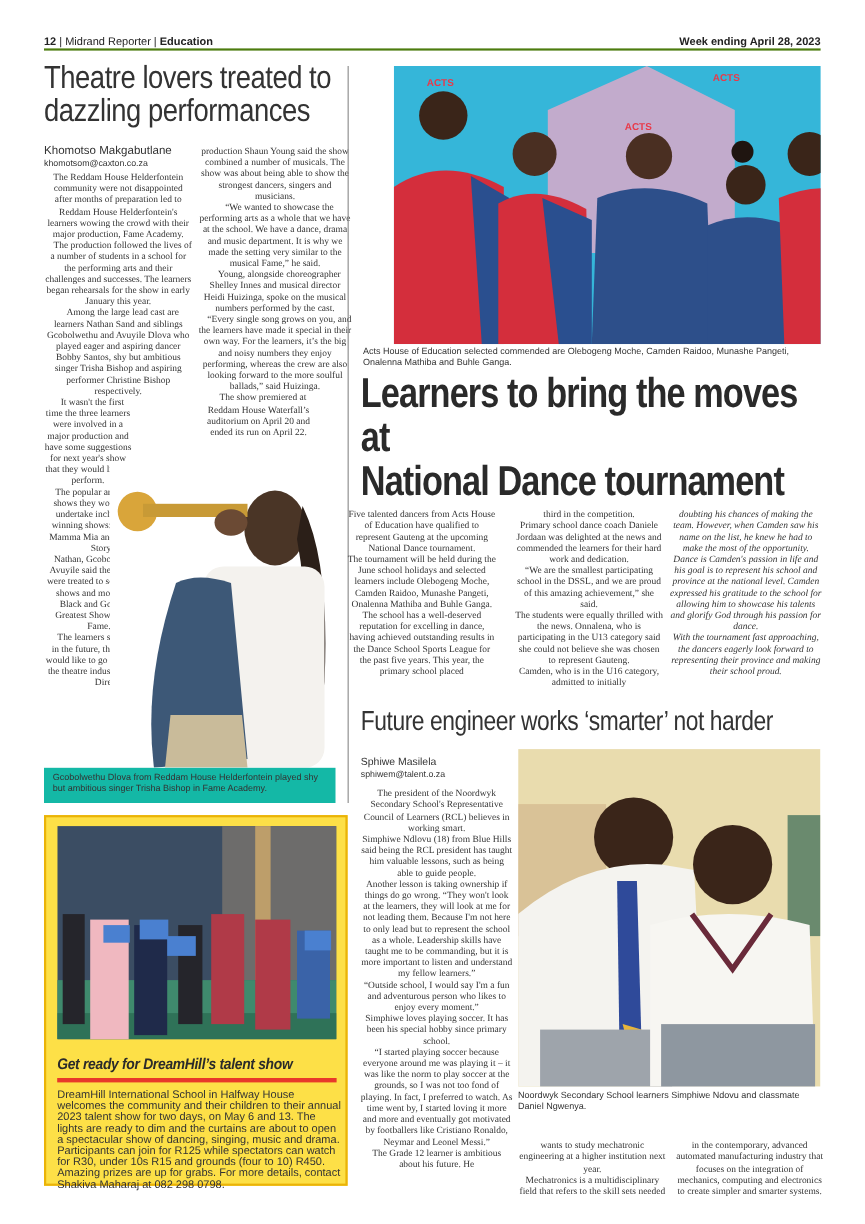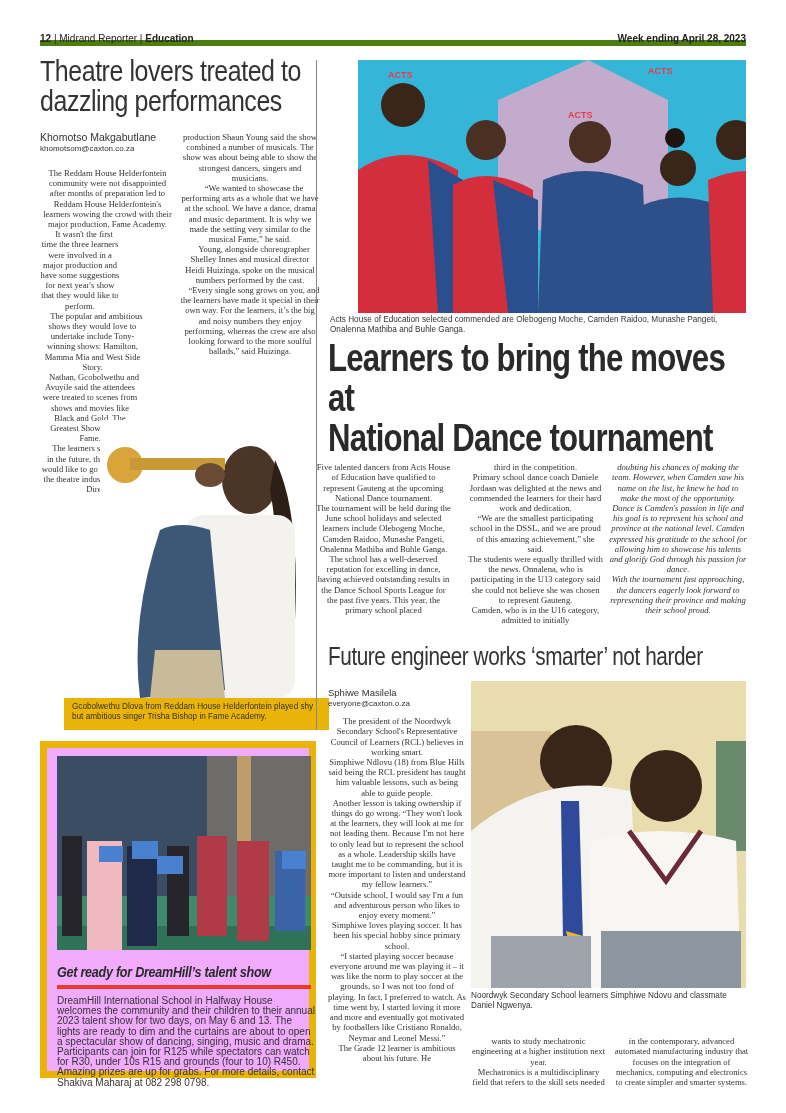--- a/index.html
+++ b/index.html
@@ -1,68 +1,71 @@
 <!DOCTYPE html>
 <html><head>
 <meta charset="utf-8">
 <style>
   * { box-sizing: border-box; margin: 0; padding: 0; }
   html, body { width: 786px; height: 1113px; background: #fff; overflow: hidden; }
   body { position: relative; font-family: "Liberation Serif", serif; color: #222; }
   .abs { position: absolute; }
-  .folio { left: 40px; top: 32px; width: 706px; height: 14px; border-bottom: 6px solid #4d7c0f; border-top: 0; font-family: "Liberation Sans", sans-serif; font-size: 10px; color: #222; }
+  .folio { left: 40px; top: 32px; width: 706px; height: 14px; border-bottom: 2px solid #4d7c0f; border-top: 0; font-family: "Liberation Sans", sans-serif; font-size: 10px; color: #222; }
   .folio .left { position: absolute; left: 0; top: 1px; }
   .folio .left b { font-weight: bold; }
   .folio .right { position: absolute; right: 0; top: 1px; font-weight: bold; }
   .h1 { font-family: "Liberation Sans", sans-serif; font-weight: normal; color: #333; letter-spacing: -0.5px; transform-origin: left top; }
   .h-bold { font-family: "Liberation Sans", sans-serif; font-weight: bold; color: #2a2a2a; letter-spacing: -1px; transform-origin: left top; }
   .byline { font-family: "Liberation Sans", sans-serif; font-size: 10.5px; color: #333; line-height: 11px; }
   .byline .email { font-size: 8px; }
   .col { font-size: 8.6px; line-height: 10.2px; color: #333; text-align: center; }
   .col p { text-indent: 8px; }
   .col p.first { text-indent: 0; }
   .caption { font-family: "Liberation Sans", sans-serif; font-size: 8.2px; line-height: 10px; color: #333; }
   .rule-v { background: #888; width: 1px; }
   .photo { overflow: hidden; }
-  .boxed { border: 7px solid #eab308; background: #f0abfc; padding-left: 16px; }
+  .boxed { border: 2px solid #eab308; background: #fde047; padding-left: 16px; }
   .redbar { background: #e8392a; height: 4px; }
-  .cap-bg { background: #eab308; margin-left: 24px; }
+  .cap-bg { background: #14b8a6; }
 </style>
 </head>
 <body>
 
 <div class="abs folio">
   <span class="left"><b>12</b> | <span>Midrand Reporter</span> | <b>Education</b></span>
   <span class="right">Week ending April 28, 2023</span>
 </div>
 
 <div class="abs h1" style="left:40px; top:56px; font-size:29px; line-height:30px; width:290px; transform:scaleX(0.86); width:340px;">
   <div>Theatre lovers treated to</div>
   <div>dazzling performances</div>
 </div>
 
 <div class="abs byline" style="left:40px; top:132px; width:140px;">
   <div>Khomotso Makgabutlane</div>
   <div class="email">khomotsom@caxton.co.za</div>
 </div>
 
-<div class="abs col" style="left:40px; top:168px; width:135px;">
+<div class="abs col" style="left:40px; top:156px; width:135px;">
   <p class="first"><span>The Reddam House Helderfontein community were not disappointed after months of preparation led to Reddam House Helderfontein's learners wowing the crowd with their major production, Fame Academy.</span></p>
+  <p>The production followed the lives of a number of students in a school for the performing arts and their challenges and successes. The learners began rehearsals for the show in early January this year.</p>
+  <p>Among the large lead cast are learners Nathan Sand and siblings Gcobolwethu and Avuyile Dlova who played eager and aspiring dancer Bobby Santos, shy but ambitious singer Trisha Bishop and aspiring performer Christine Bishop respectively.</p>
   <p style="width:80px;">It wasn't the first time the three learners were involved in a major production and have some suggestions for next year's show that they would like to perform.</p>
   <p style="width:105px;">The popular and ambitious shows they would love to undertake include Tony-winning shows: Hamilton, Mamma Mia and West Side Story.</p>
   <p style="width:100px;">Nathan, Gcobolwethu and Avuyile said the attendees were treated to scenes from shows and movies like Black and Gold, The Greatest Showman and Fame.</p>
   <p style="width:75px;">The learners said in the future, they would like to go into the theatre industry.</p>
   <p>Director of the</p>
 </div>
 
 <div class="abs col" style="left:180px; top:132px; width:140px;">
   <p class="first">production Shaun Young said the show combined a number of musicals. The show was about being able to show the strongest dancers, singers and musicians.</p>
   <p>“We wanted to showcase the performing arts as a whole that we have at the school. We have a dance, drama and music department. It is why we made the setting very similar to the musical Fame,” he said.</p>
   <p>Young, alongside choreographer Shelley Innes and musical director Heidi Huizinga, spoke on the musical numbers performed by the cast.</p>
   <p>“Every single song grows on you, and the learners have made it special in their own way. For the learners, it’s the big and noisy numbers they enjoy performing, whereas the crew are also looking forward to the more soulful ballads,” said Huizinga.</p>
+  <p style="width:110px;">The show premiered at Reddam House Waterfall’s auditorium on April 20 and ended its run on April 22.</p>
 </div>
 
 <div class="abs photo" style="left:100px; top:420px; width:220px; height:278px;">
   <svg width="220" height="278" viewBox="0 0 220 278">
     <rect width="220" height="278" fill="#fff"></rect>
     <ellipse cx="150" cy="60" rx="28" ry="34" fill="#4a3526"></ellipse>
     <path d="M175 40 Q200 90 195 200 L185 270 L170 270 Q185 150 170 70Z" fill="#2b1f18"></path>
     <rect x="85" y="95" width="110" height="183" rx="18" fill="#f4f2ee"></rect>
     <path d="M60 110 Q80 100 110 110 L125 270 L40 278 Q30 200 60 110Z" fill="#3d5877"></path>
     <path d="M55 230 L120 230 L125 278 L50 278Z" fill="#c9bb9a"></path>
@@ -126,21 +129,21 @@
   <span>doubting his chances of making the team. However, when Camden saw his name on the list, he knew he had to make the most of the opportunity.
 Dance is Camden's passion in life and his goal is to represent his school and province at the national level. Camden expressed his gratitude to the school for allowing him to showcase his talents and glorify God through his passion for dance.
 With the tournament fast approaching, the dancers eagerly look forward to representing their province and making their school proud.</span>
 </div>
 
 <div class="abs h1" style="left:328px; top:642px; font-size:25px; line-height:28px; width:520px; transform:scaleX(0.83);">
   <span>Future engineer works ‘smarter’ not harder</span>
 </div>
 <div class="abs byline" style="left:328px; top:673px; width:130px;">
   <div style="font-size:9.5px;margin-top:14px;">Sphiwe Masilela</div>
-  <div class="email">everyone@caxton.o.za</div>
+  <div class="email">sphiwem@talent.o.za</div>
 </div>
 <div class="abs col" style="left:328px; top:706px; width:138px; white-space:pre-line;">
   <span>The president of the Noordwyk Secondary School's Representative Council of Learners (RCL) believes in working smart.
 Simphiwe Ndlovu (18) from Blue Hills said being the RCL president has taught him valuable lessons, such as being able to guide people.
 Another lesson is taking ownership if things do go wrong. “They won't look at the learners, they will look at me for not leading them. Because I'm not here to only lead but to represent the school as a whole. Leadership skills have taught me to be commanding, but it is more important to listen and understand my fellow learners.”
 “Outside school, I would say I'm a fun and adventurous person who likes to enjoy every moment.”
 Simphiwe loves playing soccer. It has been his special hobby since primary school.
 “I started playing soccer because everyone around me was playing it – it was like the norm to play soccer at the grounds, so I was not too fond of playing. In fact, I preferred to watch. As time went by, I started loving it more and more and eventually got motivated by footballers like Cristiano Ronaldo, Neymar and Leonel Messi.”
 The Grade 12 learner is ambitious about his future. He</span>
 </div>

